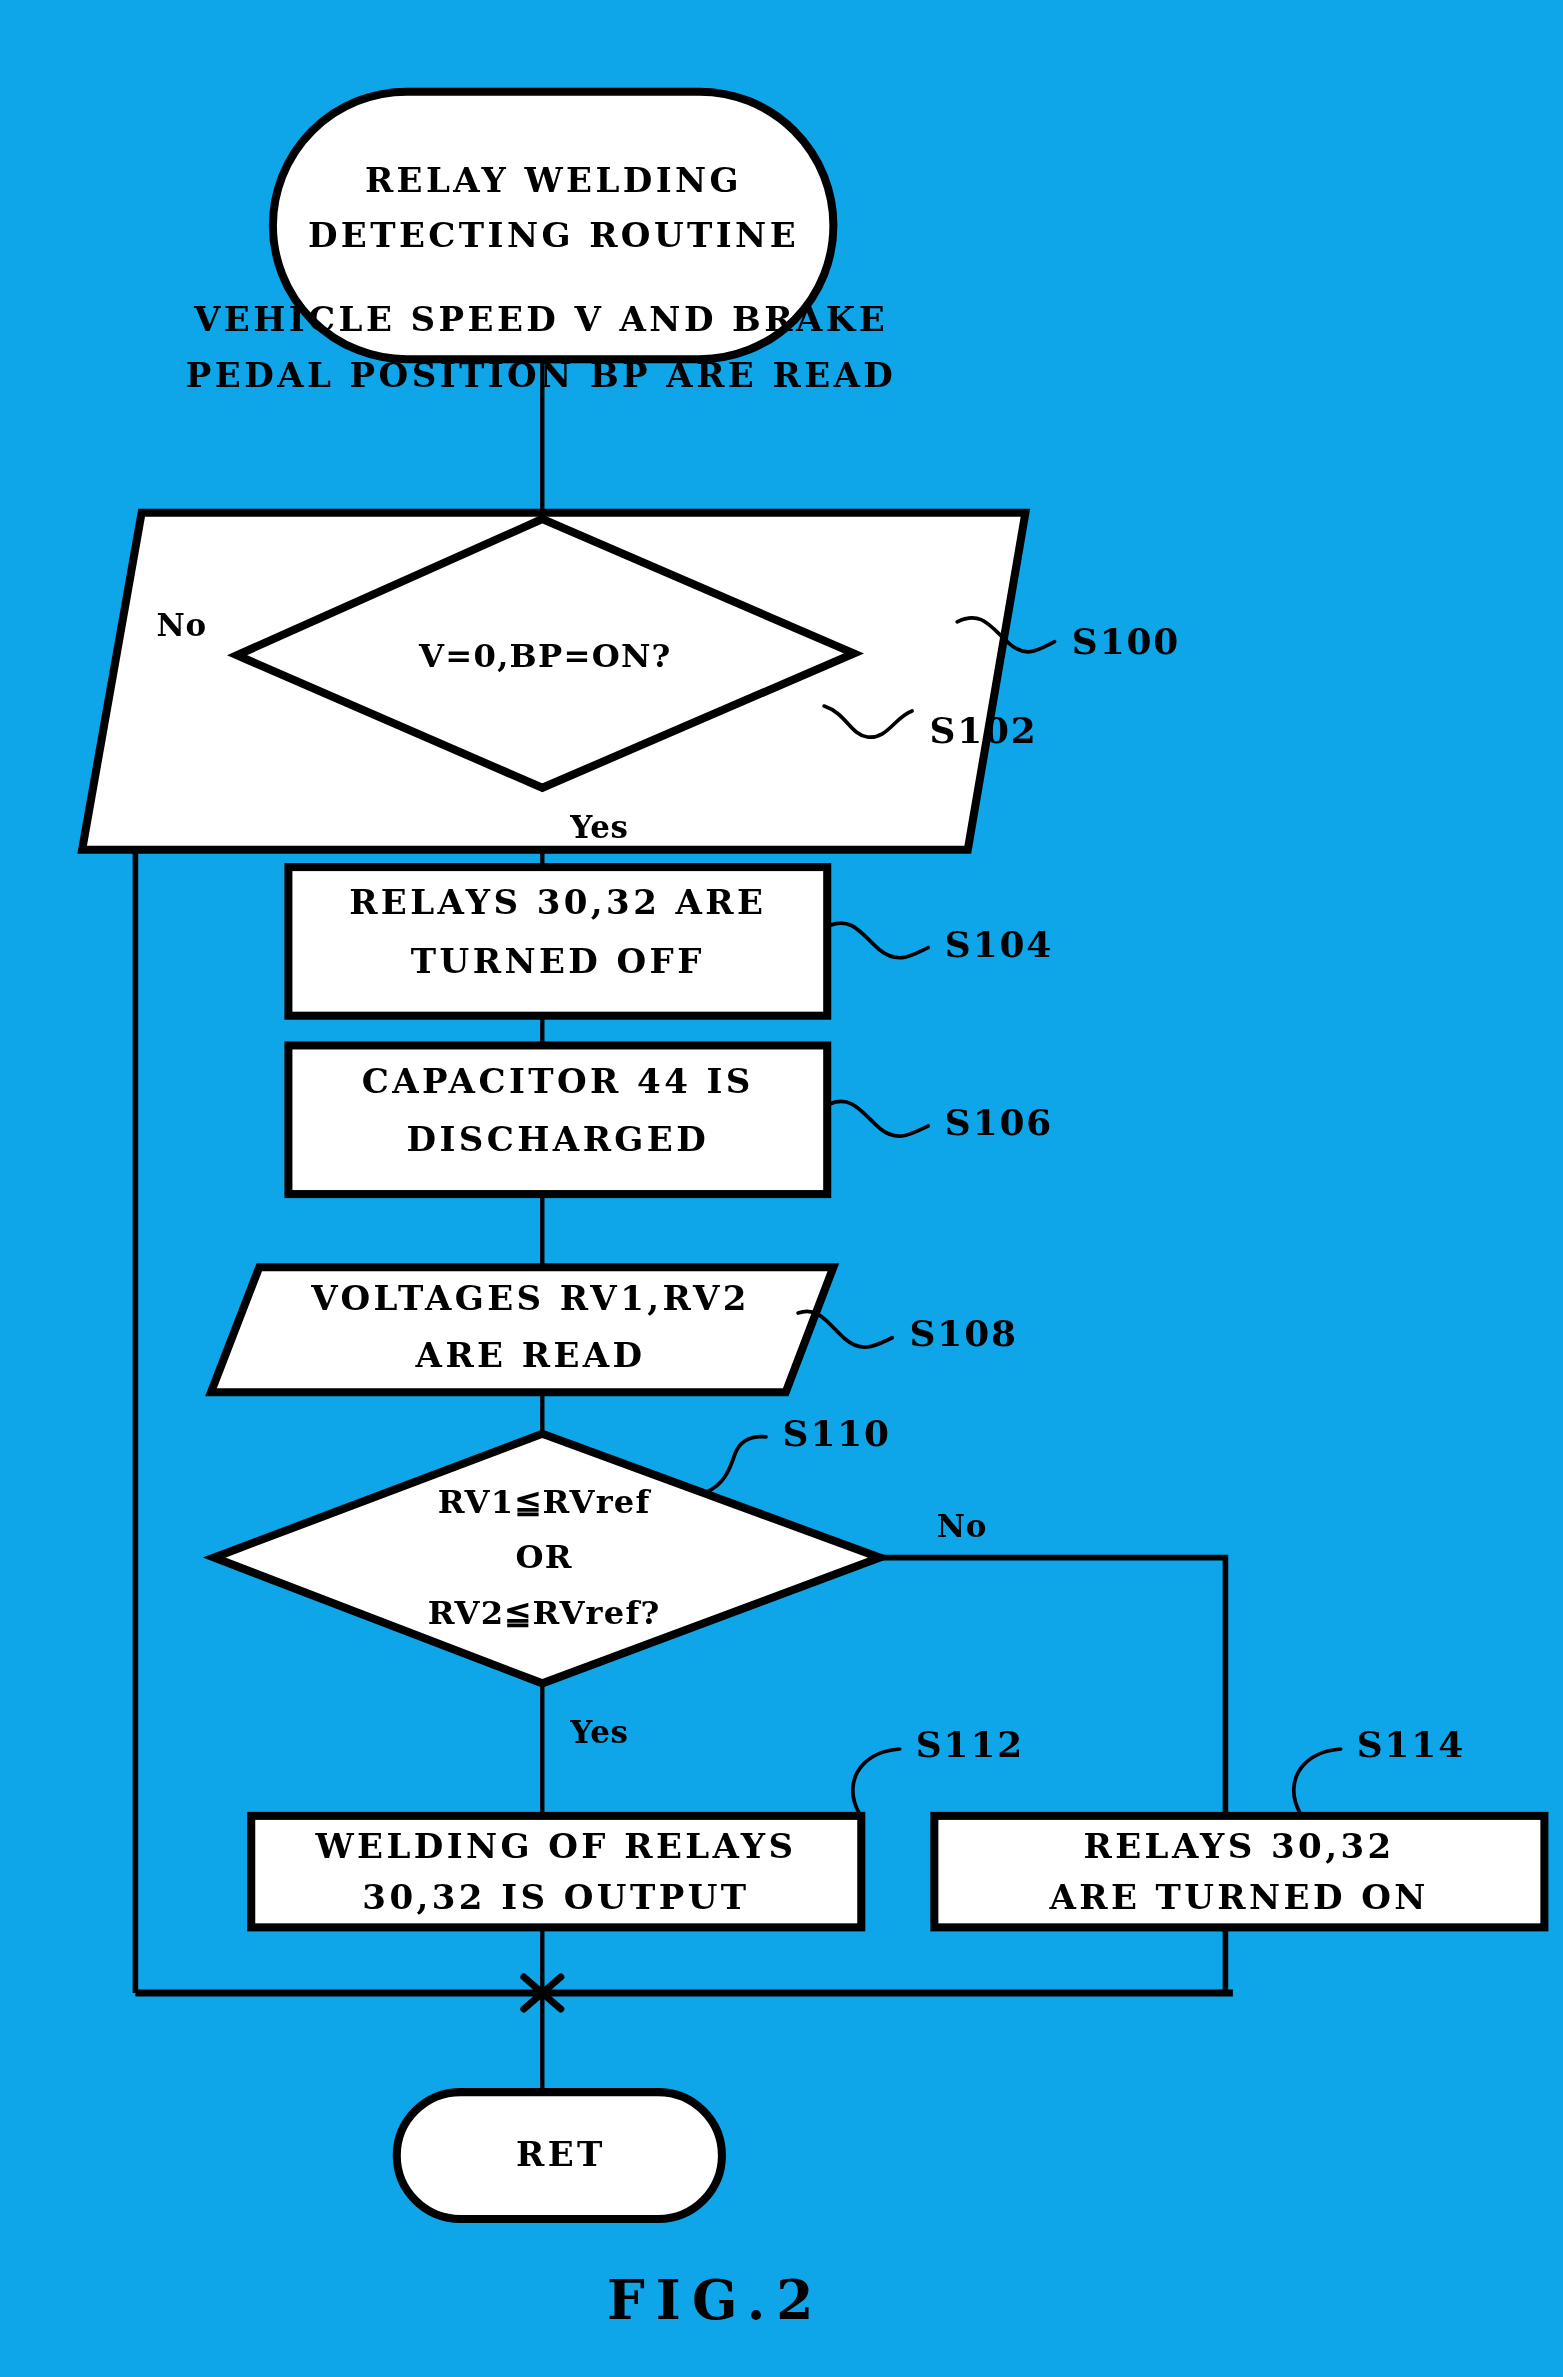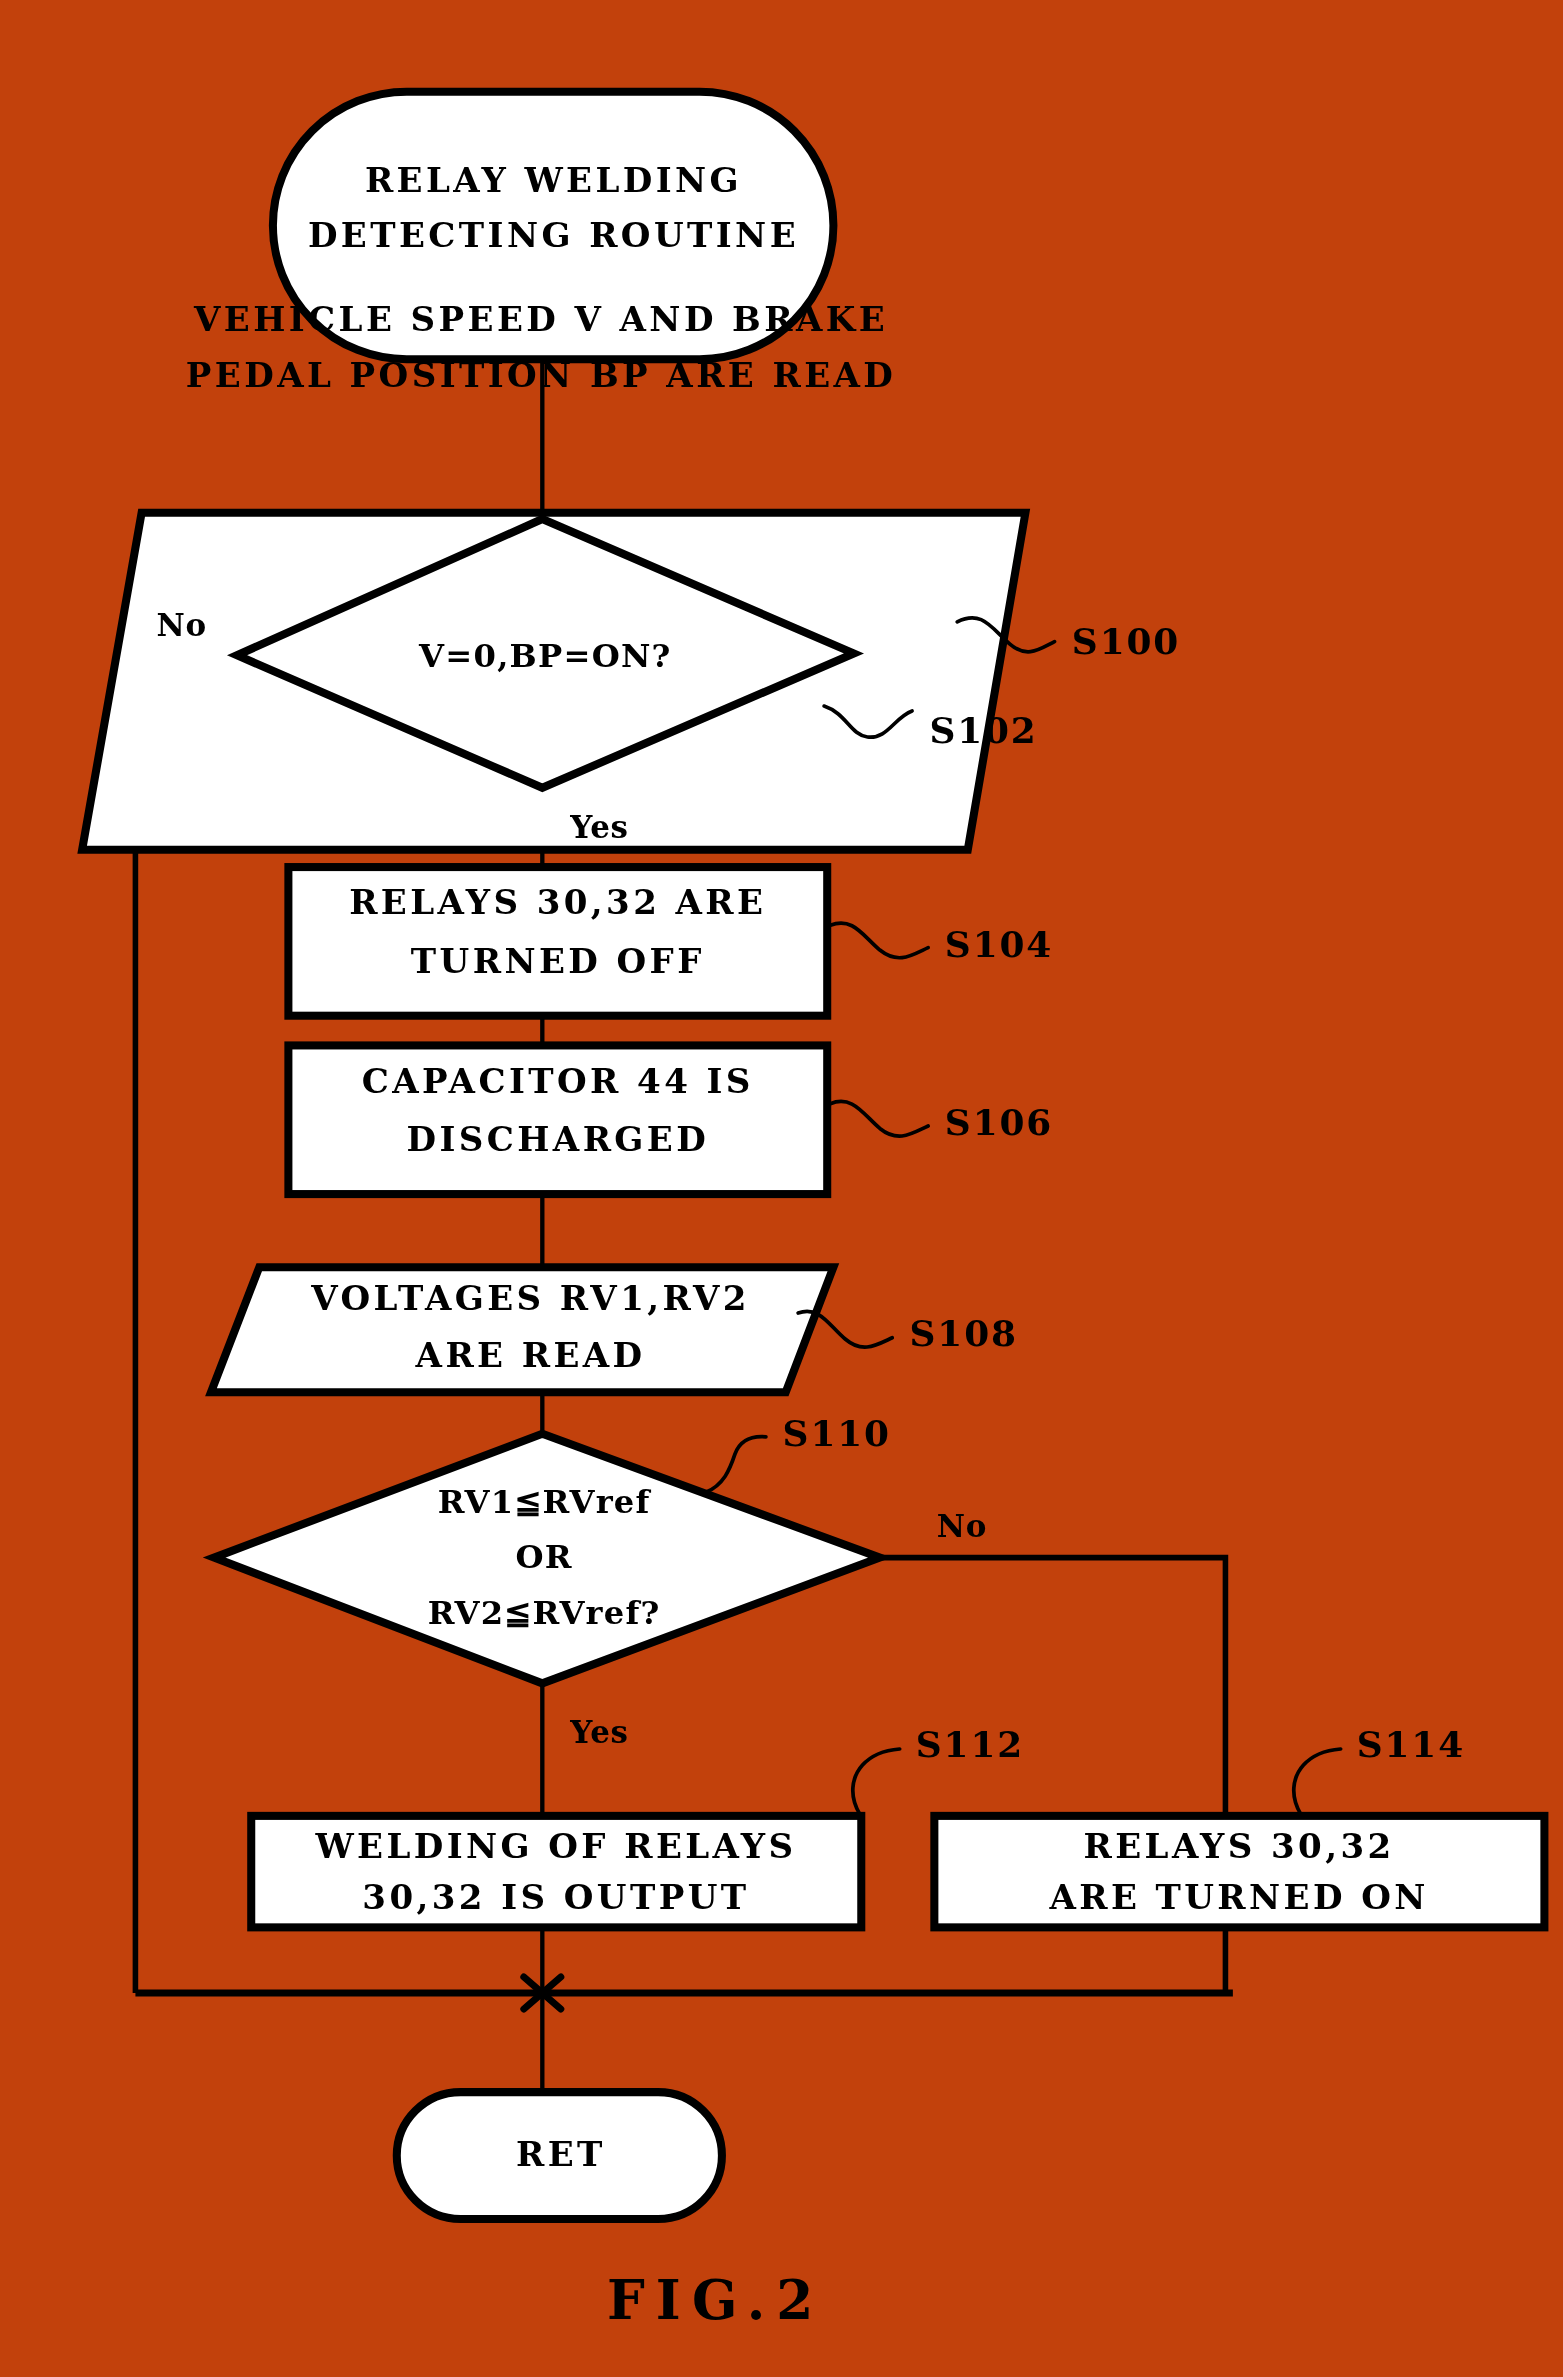--- a/index.html
+++ b/index.html
@@ -1,21 +1,21 @@
 <!DOCTYPE html>
 <html style="font-size:10px"><head>
 <meta charset="utf-8">
 <title>Patent Flowchart FIG.2</title>
 <style>
   html,body{margin:0;padding:0;background:#ffffff;}
   body{
     width:1564px;height:2377px;overflow:hidden;
     font-family:"DejaVu Serif", serif;
   }
-  #sheet{position:relative;width:1564px;height:2377px;background:#c2410c;}
+  #sheet{position:relative;width:1564px;height:2377px;background:#0ea5e9;}
   svg#canvas{position:absolute;left:0;top:0;width:1564px;height:2377px;display:block;}
 
   
   .shape      {fill:#ffffff;stroke:#000000;stroke-width:13;stroke-linejoin:miter;}
   .shape-term {fill:#ffffff;stroke:#000000;stroke-width:13;}
   .flowline   {stroke:#000000;stroke-width:7;fill:none;stroke-linecap:butt;}
   .branchline {stroke:#000000;stroke-width:9;fill:none;}
   .mergebar   {stroke:#000000;stroke-width:11;fill:none;}
   .leader     {stroke:#000000;stroke-width:6;fill:none;stroke-linecap:round;}
   .xmark      {stroke:#000000;stroke-width:11;fill:none;stroke-linecap:round;}

